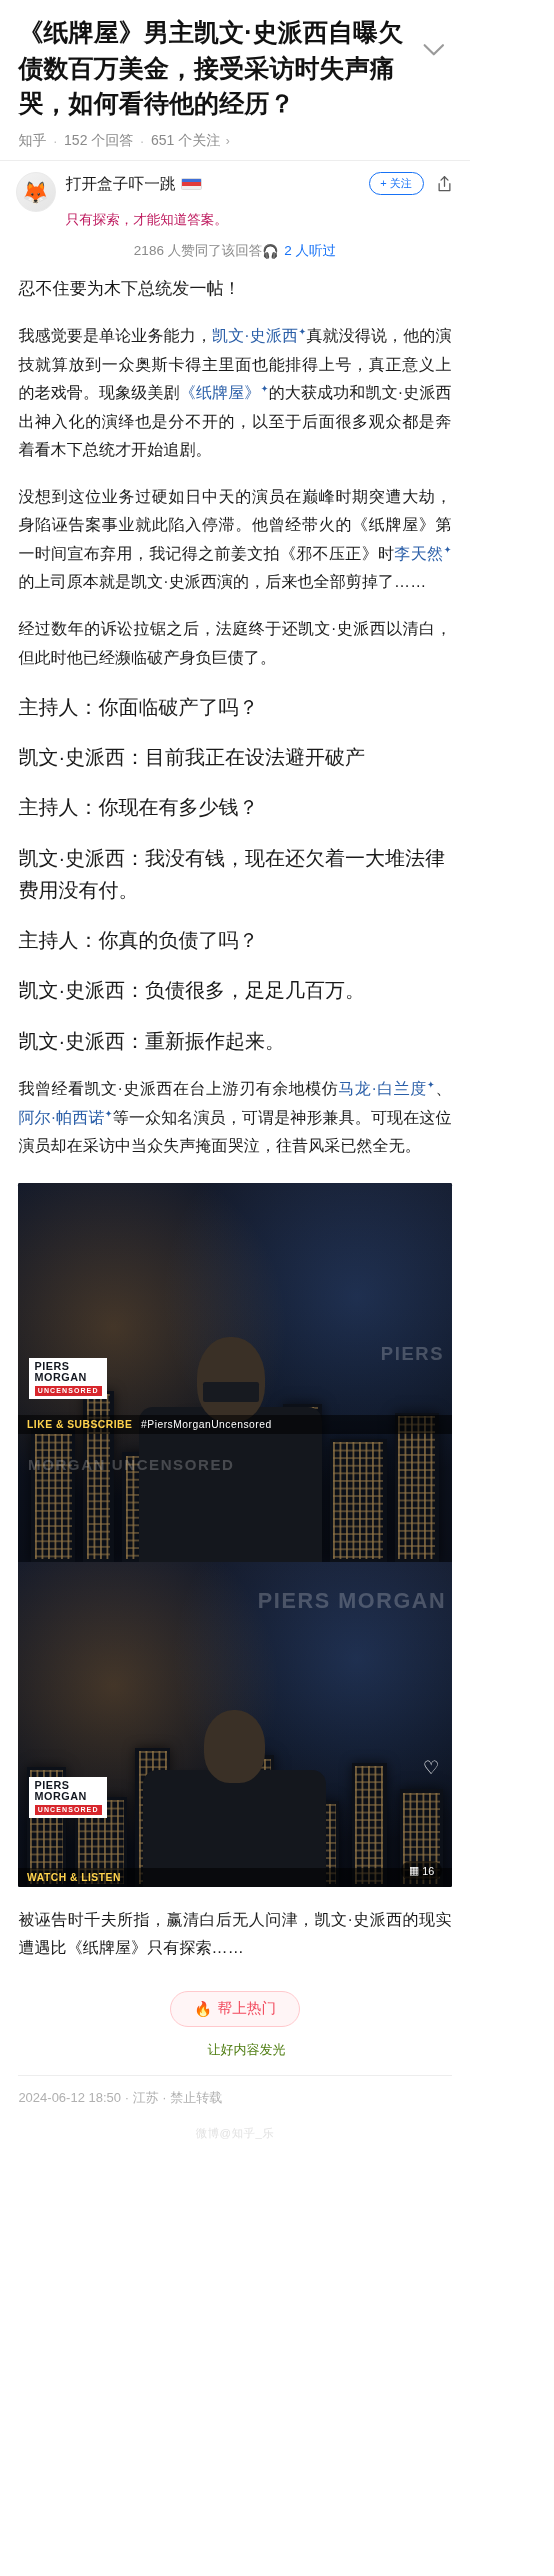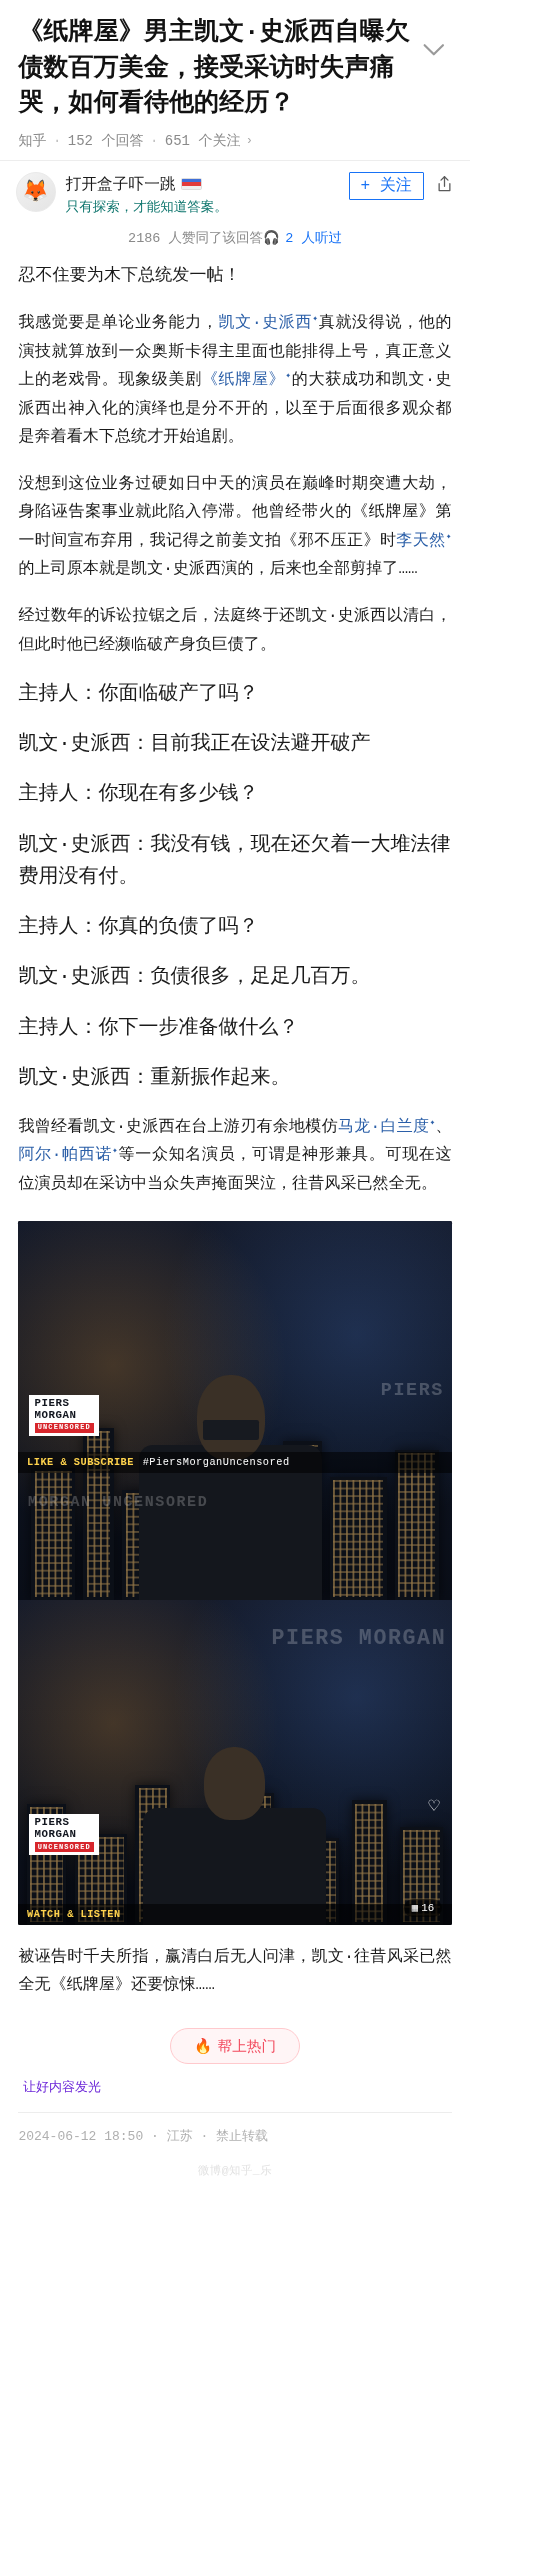--- a/index.html
+++ b/index.html
@@ -2,21 +2,21 @@
 <html style="font-size:8.7px"><head>
 <meta charset="utf-8">
 <style>
   * { box-sizing: border-box; -webkit-font-smoothing: antialiased; }
   html, body { margin:0; padding:0; background:#ffffff; }
   body {
     width:554px;
     font-family:"Liberation Sans","DejaVu Sans",sans-serif;
     color:#1a1a1a;
   }
-  .page { width:470px; min-height:2576px; background:#fff; position:relative; display:flex; flex-direction:column;font-family:Liberation Mono, monospace; }
+  .page { width:470px; min-height:2576px; background:#fff; position:relative; display:flex; flex-direction:column; }
 
   
   .title-wrap { padding:15px 18.4px 5.4px 18.4px; display:flex; align-items:flex-start; }
   .title {
     font-size:25px;
     line-height:1.42;
     font-weight:700;
     color:#121212;
     letter-spacing:0.1px;
     flex:1;
@@ -55,24 +55,24 @@
   .avatar .fox { font-size:21.6px; line-height:1; }
   .author-mid { flex:1; padding-left:9.7px; padding-top:1.1px; }
   .author-name { font-size:15.7px; color:#1a1a1a; font-weight:400; display:flex; align-items:center; }
   .flag-badge {
     display:inline-block;
     width:21.6px;height:12px;border-radius:1.6px;
     background:linear-gradient(180deg,#3f6fd8 0 33%,#e23b3b 33% 66%,#f0f0f0 66%);
     margin-left:5.4px;
     border:0.5px solid #dcdcdc;
   }
-  .author-sub { font-size:13.5px; color:#0f766e; margin-top:3px; }
+  .author-sub { font-size:13.5px; color:#be185d; margin-top:16px; }
   .follow-btn {
     border:0.5px solid #1772f6; color:#1772f6; background:#fff;
-    font-size:16px; border-radius:1px;
+    font-size:11px; border-radius:12px;
     padding:4.9px 10.8px; margin-right:12px; white-space:nowrap;
     line-height:1;
   }
   .share-ico { width:18.4px; height:21.6px; display:flex; align-items:center; justify-content:center; }
 
   
   .upvote-row {
     display:flex; align-items:center; justify-content:center;
     padding:7.6px 18.4px 10.8px 18.4px;
     font-size:13.5px; color:#8a8a8a;
@@ -170,21 +170,21 @@
   }
 
   
   .promo-wrap { text-align:center; margin:9.7px 0 4.3px 0; }
   .promo-btn {
     display:inline-flex; align-items:center; justify-content:center;
     gap:5.4px;
     border:0.5px solid #ffc9cd; color:#f24b5e; background:#fff5f6;
     border-radius:19.5px; font-size:14.6px; padding:7.6px 23px;
   }
-  .promo-sub { color:#6d28d9; font-size:13px; margin:9.7px 0 16px 0;padding-left:23px; }
+  .promo-sub { text-align:center; color:#4d7c0f; font-size:13px; margin:9.7px 0 16px 0;padding-left:23px; }
 
   .footer-hr { height:0.5px; background:#ededed; margin:0 18.4px; }
   .footer {
     padding:14px 18.4px 5.4px 18.4px;
     color:#b0b0b0; font-size:13px;
   }
   .watermark {
     text-align:center; color:#e2e2e2; font-size:11.4px;
     padding:13px 0 14px 0; letter-spacing:0.5px;
   }
@@ -251,21 +251,20 @@
     <p class="para">没想到这位业务过硬如日中天的演员在巅峰时期突遭大劫，身陷诬告案事业就此陷入停滞。他曾经带火的《纸牌屋》第一时间宣布弃用，我记得之前姜文拍《邪不压正》时<span class="lk">李天然</span><span class="lk-sup">✦</span>的上司原本就是凯文·史派西演的，后来也全部剪掉了……</p>
 
     <p class="para">经过数年的诉讼拉锯之后，法庭终于还凯文·史派西以清白，但此时他已经濒临破产身负巨债了。</p>
 
     <p class="qa">主持人：你面临破产了吗？</p>
     <p class="qa">凯文·史派西：目前我正在设法避开破产</p>
     <p class="qa">主持人：你现在有多少钱？</p>
     <p class="qa">凯文·史派西：我没有钱，现在还欠着一大堆法律费用没有付。</p>
     <p class="qa">主持人：你真的负债了吗？</p>
     <p class="qa">凯文·史派西：负债很多，足足几百万。</p>
-    <p class="qa">主持人：你下一步准备做什么？</p>
     <p class="qa">凯文·史派西：重新振作起来。</p>
 
     <p class="para">我曾经看凯文·史派西在台上游刃有余地模仿<span class="lk">马龙·白兰度</span><span class="lk-sup">✦</span>、<span class="lk">阿尔·帕西诺</span><span class="lk-sup">✦</span>等一众知名演员，可谓是神形兼具。可现在这位演员却在采访中当众失声掩面哭泣，往昔风采已然全无。</p>
   </div>
 
   <div class="media">
     <div class="media-inner">
       <div class="city"></div>
       <div class="blds">
         <div class="bld" style="left:3%;width:10%;height:60%">
@@ -365,21 +364,21 @@
       </div>
 
       <div class="img-count">
         <span>▦</span>
         <span>16</span>
       </div>
     </div>
   </div>
 
   <div class="content">
-    <p class="para">被诬告时千夫所指，赢清白后无人问津，凯文·往昔风采已然全无《纸牌屋》还要惊悚……</p>
+    <p class="para">被诬告时千夫所指，赢清白后无人问津，凯文·史派西的现实遭遇比《纸牌屋》只有探索……</p>
   </div>
 
   <div class="promo-wrap">
     <div class="promo-btn">
       <span>🔥</span>
       <span>帮上热门</span>
     </div>
   </div>
   <div class="promo-sub">让好内容发光</div>
 

